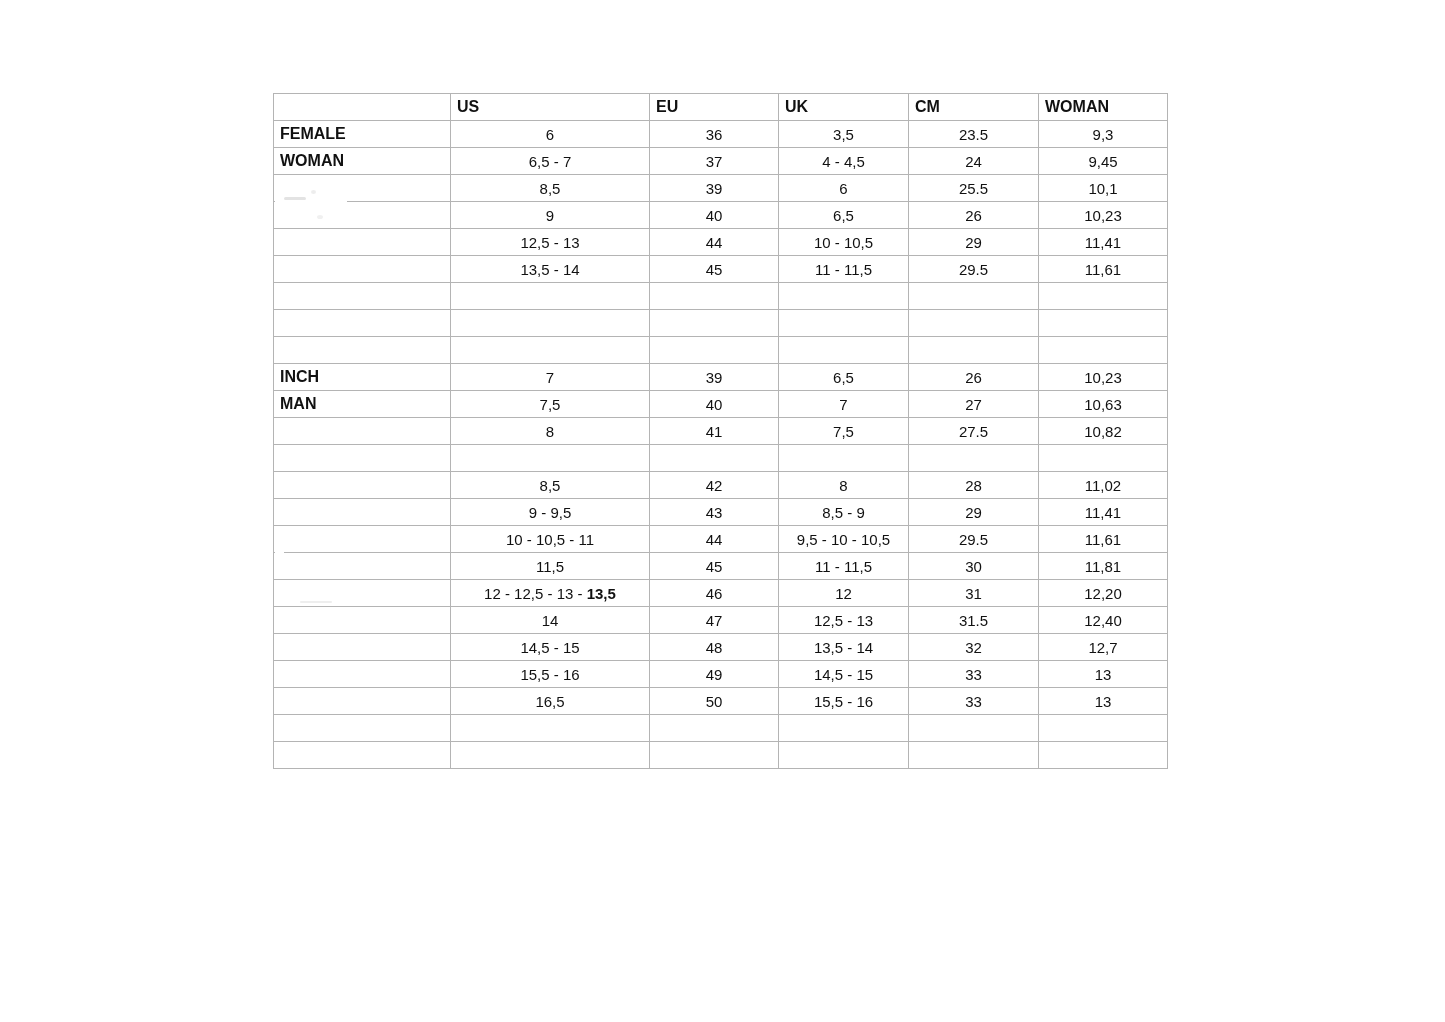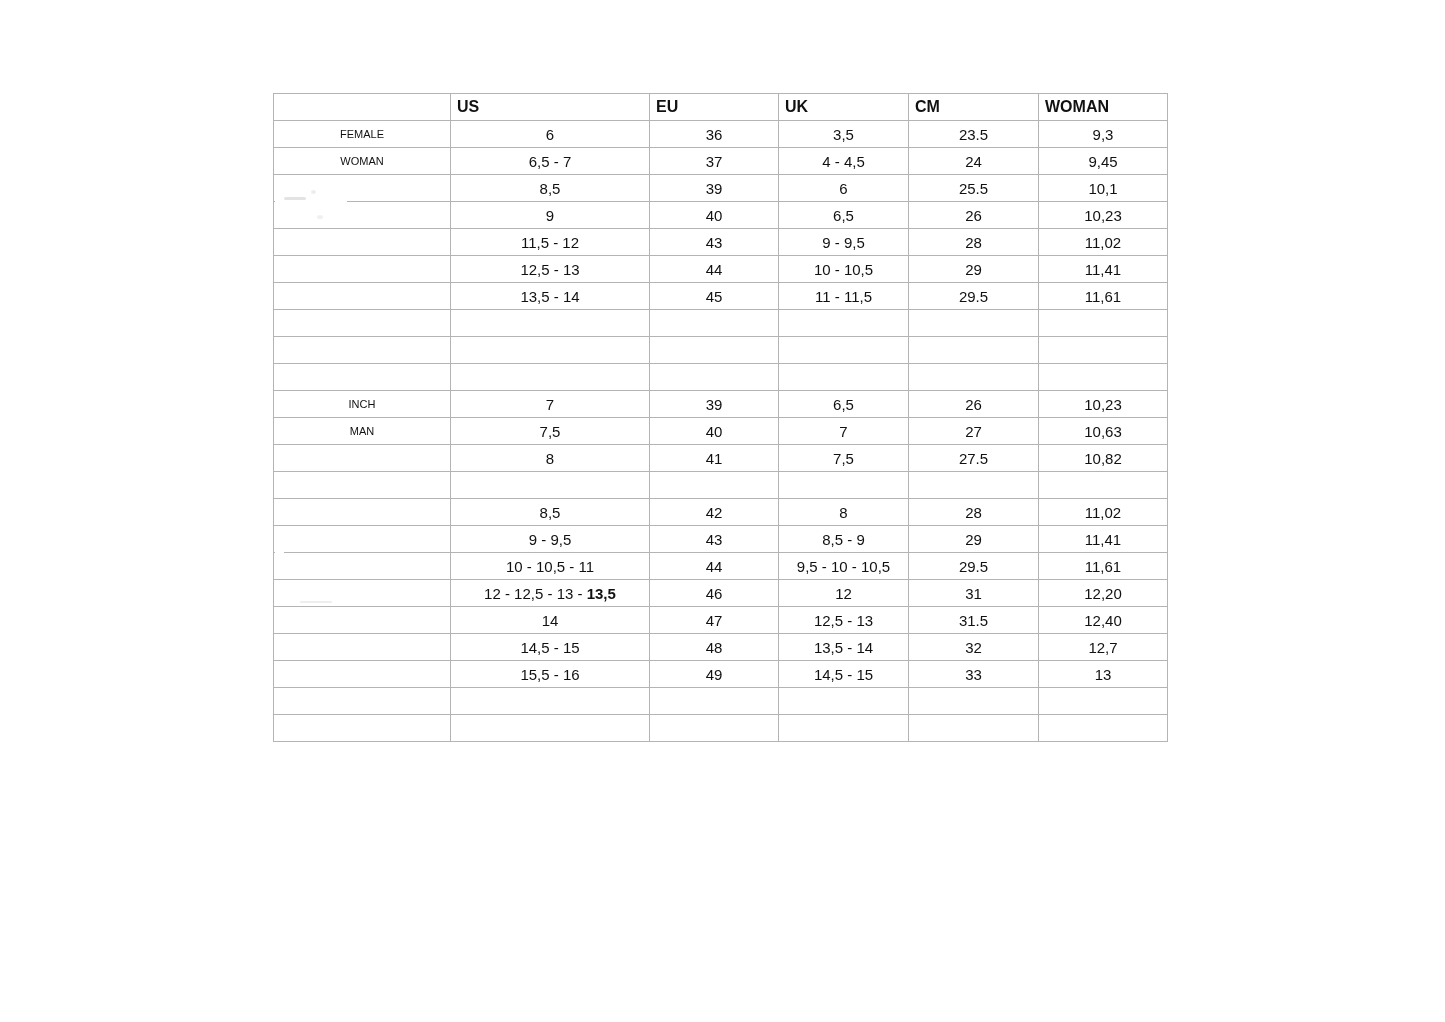--- a/index.html
+++ b/index.html
@@ -36,23 +36,22 @@
   }
   table.size-chart td.header-cell {
     font-weight: bold;
     font-size: 16px;
     text-align: left;
   }
   table.size-chart td.label-col {
     text-align: left;
   }
   table.size-chart td.label-col.bold {
-    font-weight: normal;
-    font-size: 11px;
-    text-align: center;
+    font-weight: bold;
+    font-size: 16px;
   }
   
   .artifact {
     position: absolute;
     pointer-events: none;
   }
   .wipe { background: #ffffff; }
   .smudge { background: #dedede; border-radius: 2px; opacity: 0.85; }
   .wipe1   { left: 275px; top: 198px; width: 72px;  height: 5px; }
   .smudge1 { left: 284px; top: 197px; width: 22px;  height: 3px; }
@@ -112,28 +111,20 @@
         <tr>
           <td class="label-col"></td>
           <td>9</td>
           <td>40</td>
           <td>6,5</td>
           <td>26</td>
           <td>10,23</td>
         </tr>
         <tr>
           <td class="label-col"></td>
-          <td>11,5 - 12</td>
-          <td>43</td>
-          <td>9 - 9,5</td>
-          <td>28</td>
-          <td>11,02</td>
-        </tr>
-        <tr>
-          <td class="label-col"></td>
           <td>12,5 - 13</td>
           <td>44</td>
           <td>10 - 10,5</td>
           <td>29</td>
           <td>11,41</td>
         </tr>
         <tr>
           <td class="label-col"></td>
           <td>13,5 - 14</td>
           <td>45</td>
@@ -216,20 +207,28 @@
         <tr>
           <td class="label-col"></td>
           <td>10 - 10,5 - 11</td>
           <td>44</td>
           <td>9,5 - 10 - 10,5</td>
           <td>29.5</td>
           <td>11,61</td>
         </tr>
         <tr>
           <td class="label-col"></td>
+          <td>11,5</td>
+          <td>45</td>
+          <td>11 - 11,5</td>
+          <td>30</td>
+          <td>11,81</td>
+        </tr>
+        <tr>
+          <td class="label-col"></td>
           <td>12 - 12,5 - 13 - <b>13,5</b></td>
           <td>46</td>
           <td>12</td>
           <td>31</td>
           <td>12,20</td>
         </tr>
         <tr>
           <td class="label-col"></td>
           <td>14</td>
           <td>47</td>
@@ -243,20 +242,28 @@
           <td>48</td>
           <td>13,5 - 14</td>
           <td>32</td>
           <td>12,7</td>
         </tr>
         <tr>
           <td class="label-col"></td>
           <td>15,5 - 16</td>
           <td>49</td>
           <td>14,5 - 15</td>
+          <td>33</td>
+          <td>13</td>
+        </tr>
+        <tr>
+          <td class="label-col"></td>
+          <td>16,5</td>
+          <td>50</td>
+          <td>15,5 - 16</td>
           <td>33</td>
           <td>13</td>
         </tr>
         <tr>
           <td class="label-col"></td>
           <td></td>
           <td></td>
           <td></td>
           <td></td>
           <td></td>

